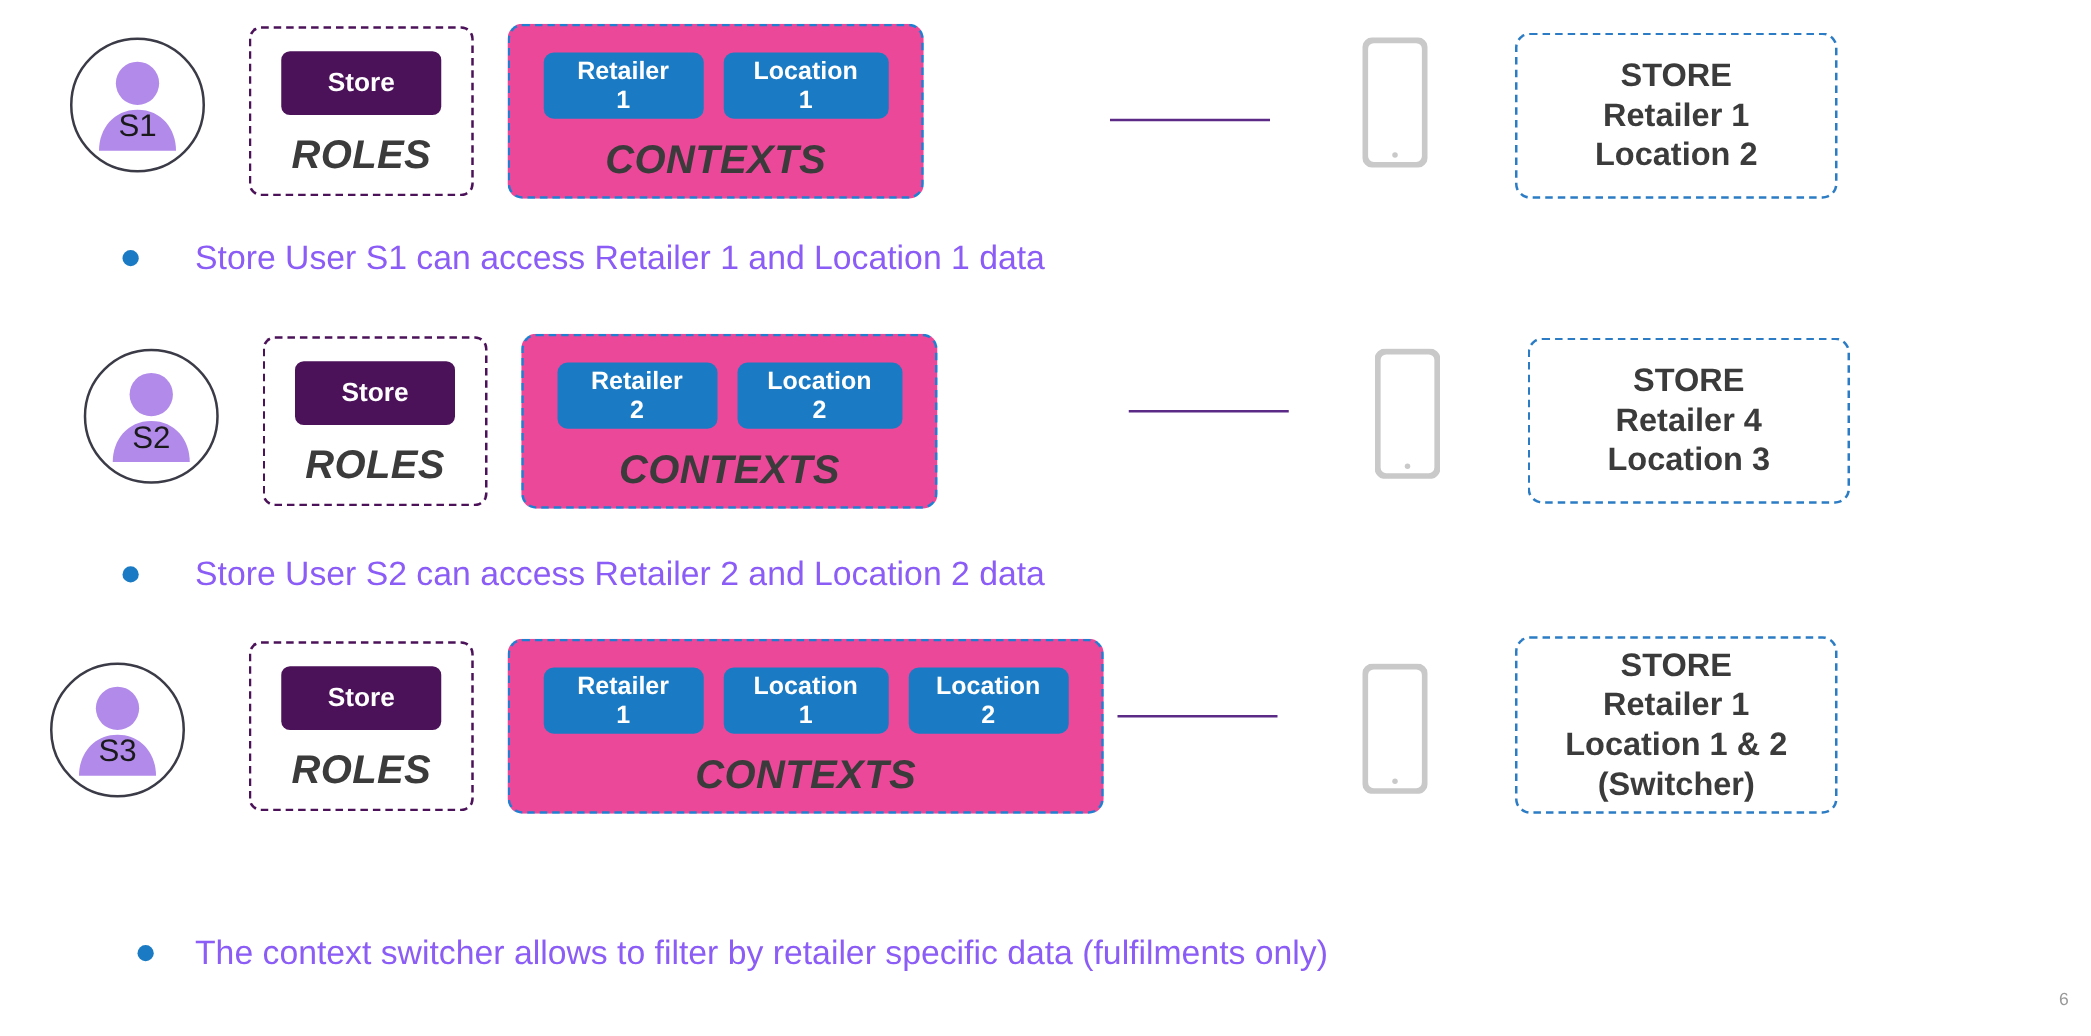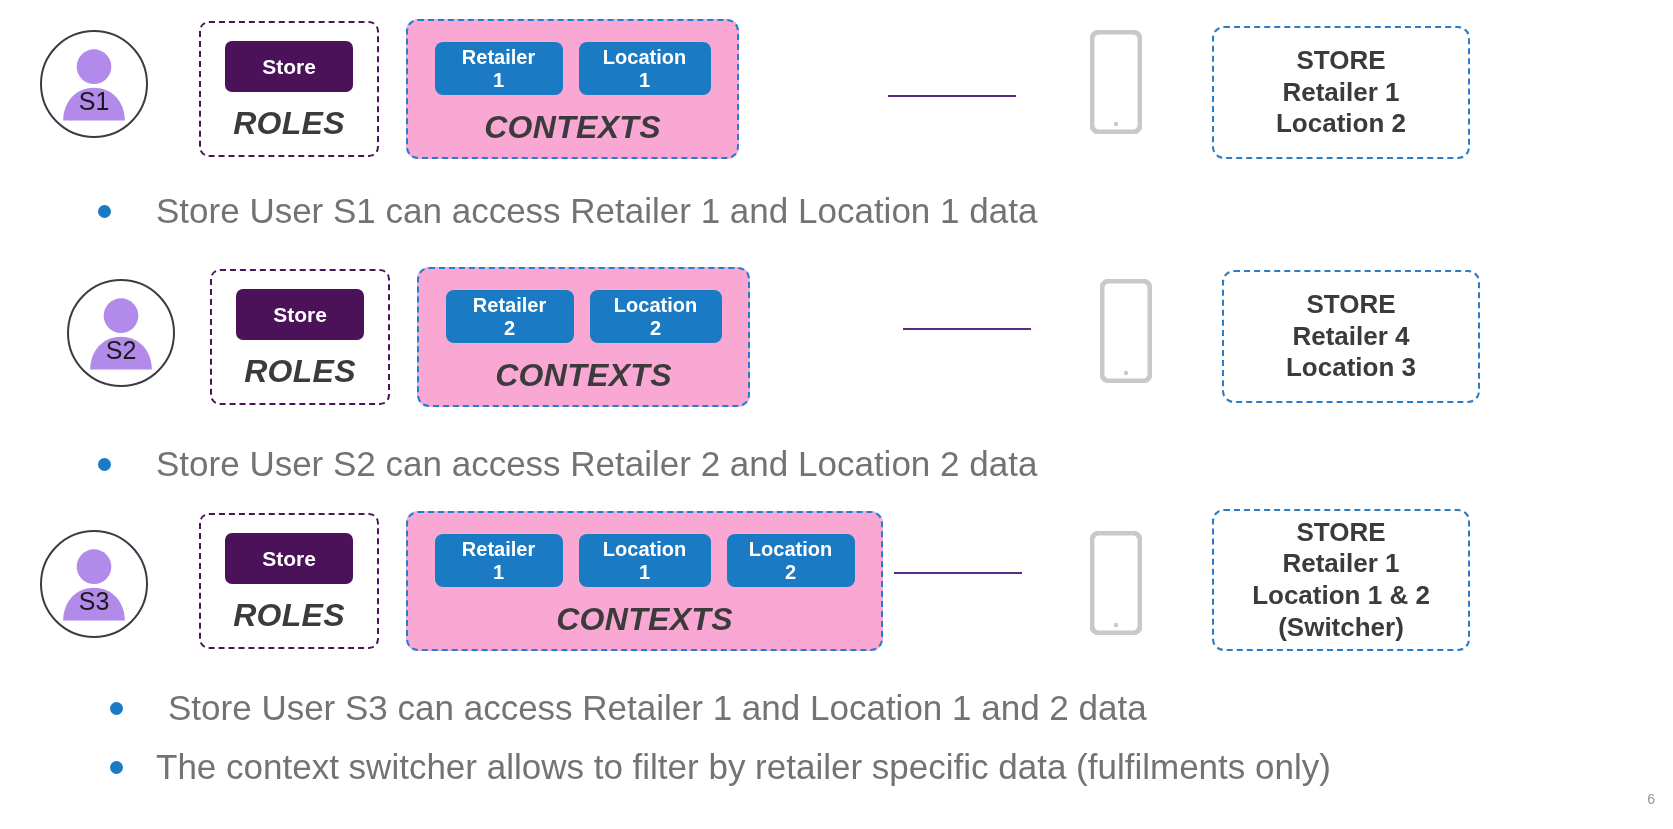--- a/index.html
+++ b/index.html
@@ -43,21 +43,21 @@
   .roles-box {
     position: absolute;
     border: 2.5px dashed #4b1259;
     border-radius: 10px;
     background: #ffffff;
   }
   .contexts-box {
     position: absolute;
     border: 2.5px dashed #1f7fd0;
     border-radius: 12px;
-    background: #f9a8d4;
+    background: #ec4899;
   }
   .store-result-box {
     position: absolute;
     border: 2.5px dashed #2b7cc4;
     border-radius: 12px;
     background: #ffffff;
     display: flex;
     flex-direction: column;
     align-items: center;
     justify-content: center;
@@ -134,39 +134,39 @@
     align-items: center;
   }
   .bullet-dot {
     width: 13px;
     height: 13px;
     border-radius: 50%;
     background: #1a7bc4;
     flex: none;
   }
   .bullet-text {
-    font-size: 35px;
-    color: #737373;
+    font-size: 27px;
+    color: #8b5cf6;
     white-space: nowrap;
   }
 
   .page-number {
     position: absolute;
     right: 18px;
     bottom: 22px;
     font-size: 14px;
     color: #999999;
   }
 </style>
 </head>
 <body>
 
 <div class="slide">
 
-  <div class="avatar" style="left:40px; top:30px;">
+  <div class="avatar" style="left:56px; top:30px;">
     <svg viewBox="0 0 108 108" aria-hidden="true">
       <circle cx="54" cy="36" r="18" fill="#b18aea"></circle>
       <path d="M54 58 C34 58 22 74 22 92 L86 92 C86 74 74 58 54 58 Z" fill="#b18aea"></path>
     </svg>
     <div class="avatar-label">S1</div>
   </div>
 
   <div class="roles-box" style="left:199px; top:21px; width:180px; height:136px;">
     <div class="chip-row" style="top:18px;">
       <div class="chip-role" style="width:128px; height:51px;">Store</div>
@@ -299,24 +299,20 @@
     </svg>
   </div>
 
   <div class="store-result-box" style="left:1212px; top:509px; width:258px; height:142px;">
     <div class="store-line">STORE</div>
     <div class="store-line">Retailer 1</div>
     <div class="store-line">Location 1 &amp; 2</div>
     <div class="store-line">(Switcher)</div>
   </div>
 
-  <div class="bullet" style="left:110px; top:688px;">
-    <span class="bullet-dot"></span>
-    <span class="bullet-text" style="margin-left:45px;">Store User S3 can access Retailer 1 and Location 1 and 2 data</span>
-  </div>
 
   <div class="bullet" style="left:110px; top:747px;">
     <span class="bullet-dot"></span>
     <span class="bullet-text" style="margin-left:33px;">The context switcher allows to filter by retailer specific data (fulfilments only)</span>
   </div>
 
   <div class="page-number">6</div>
 </div>
 
 </body></html>

